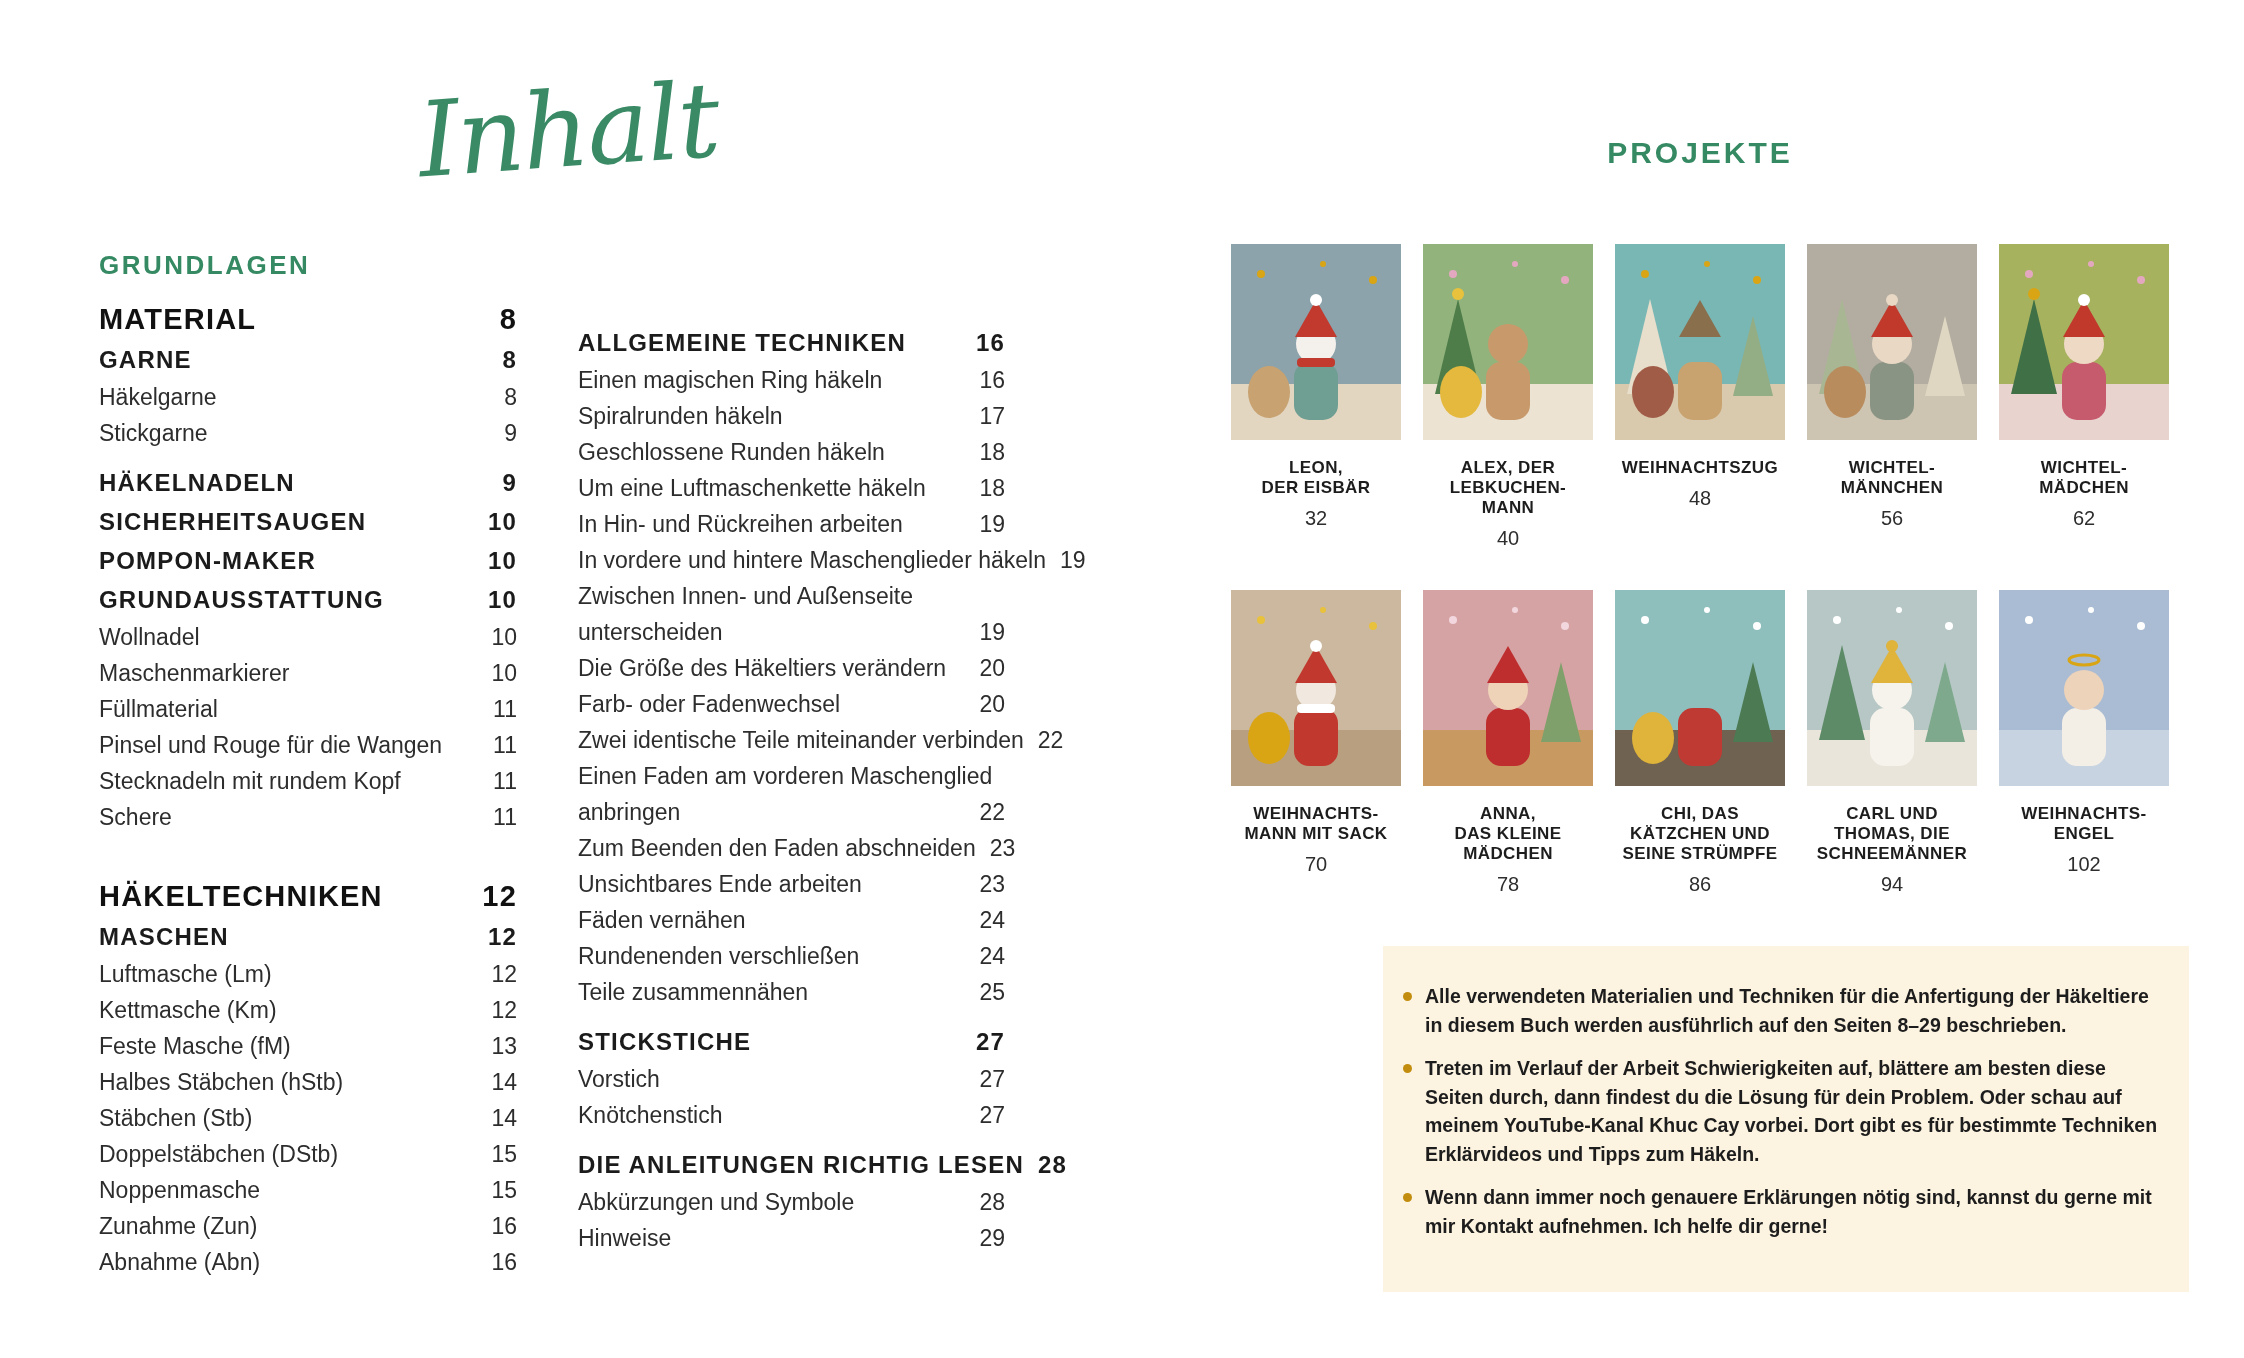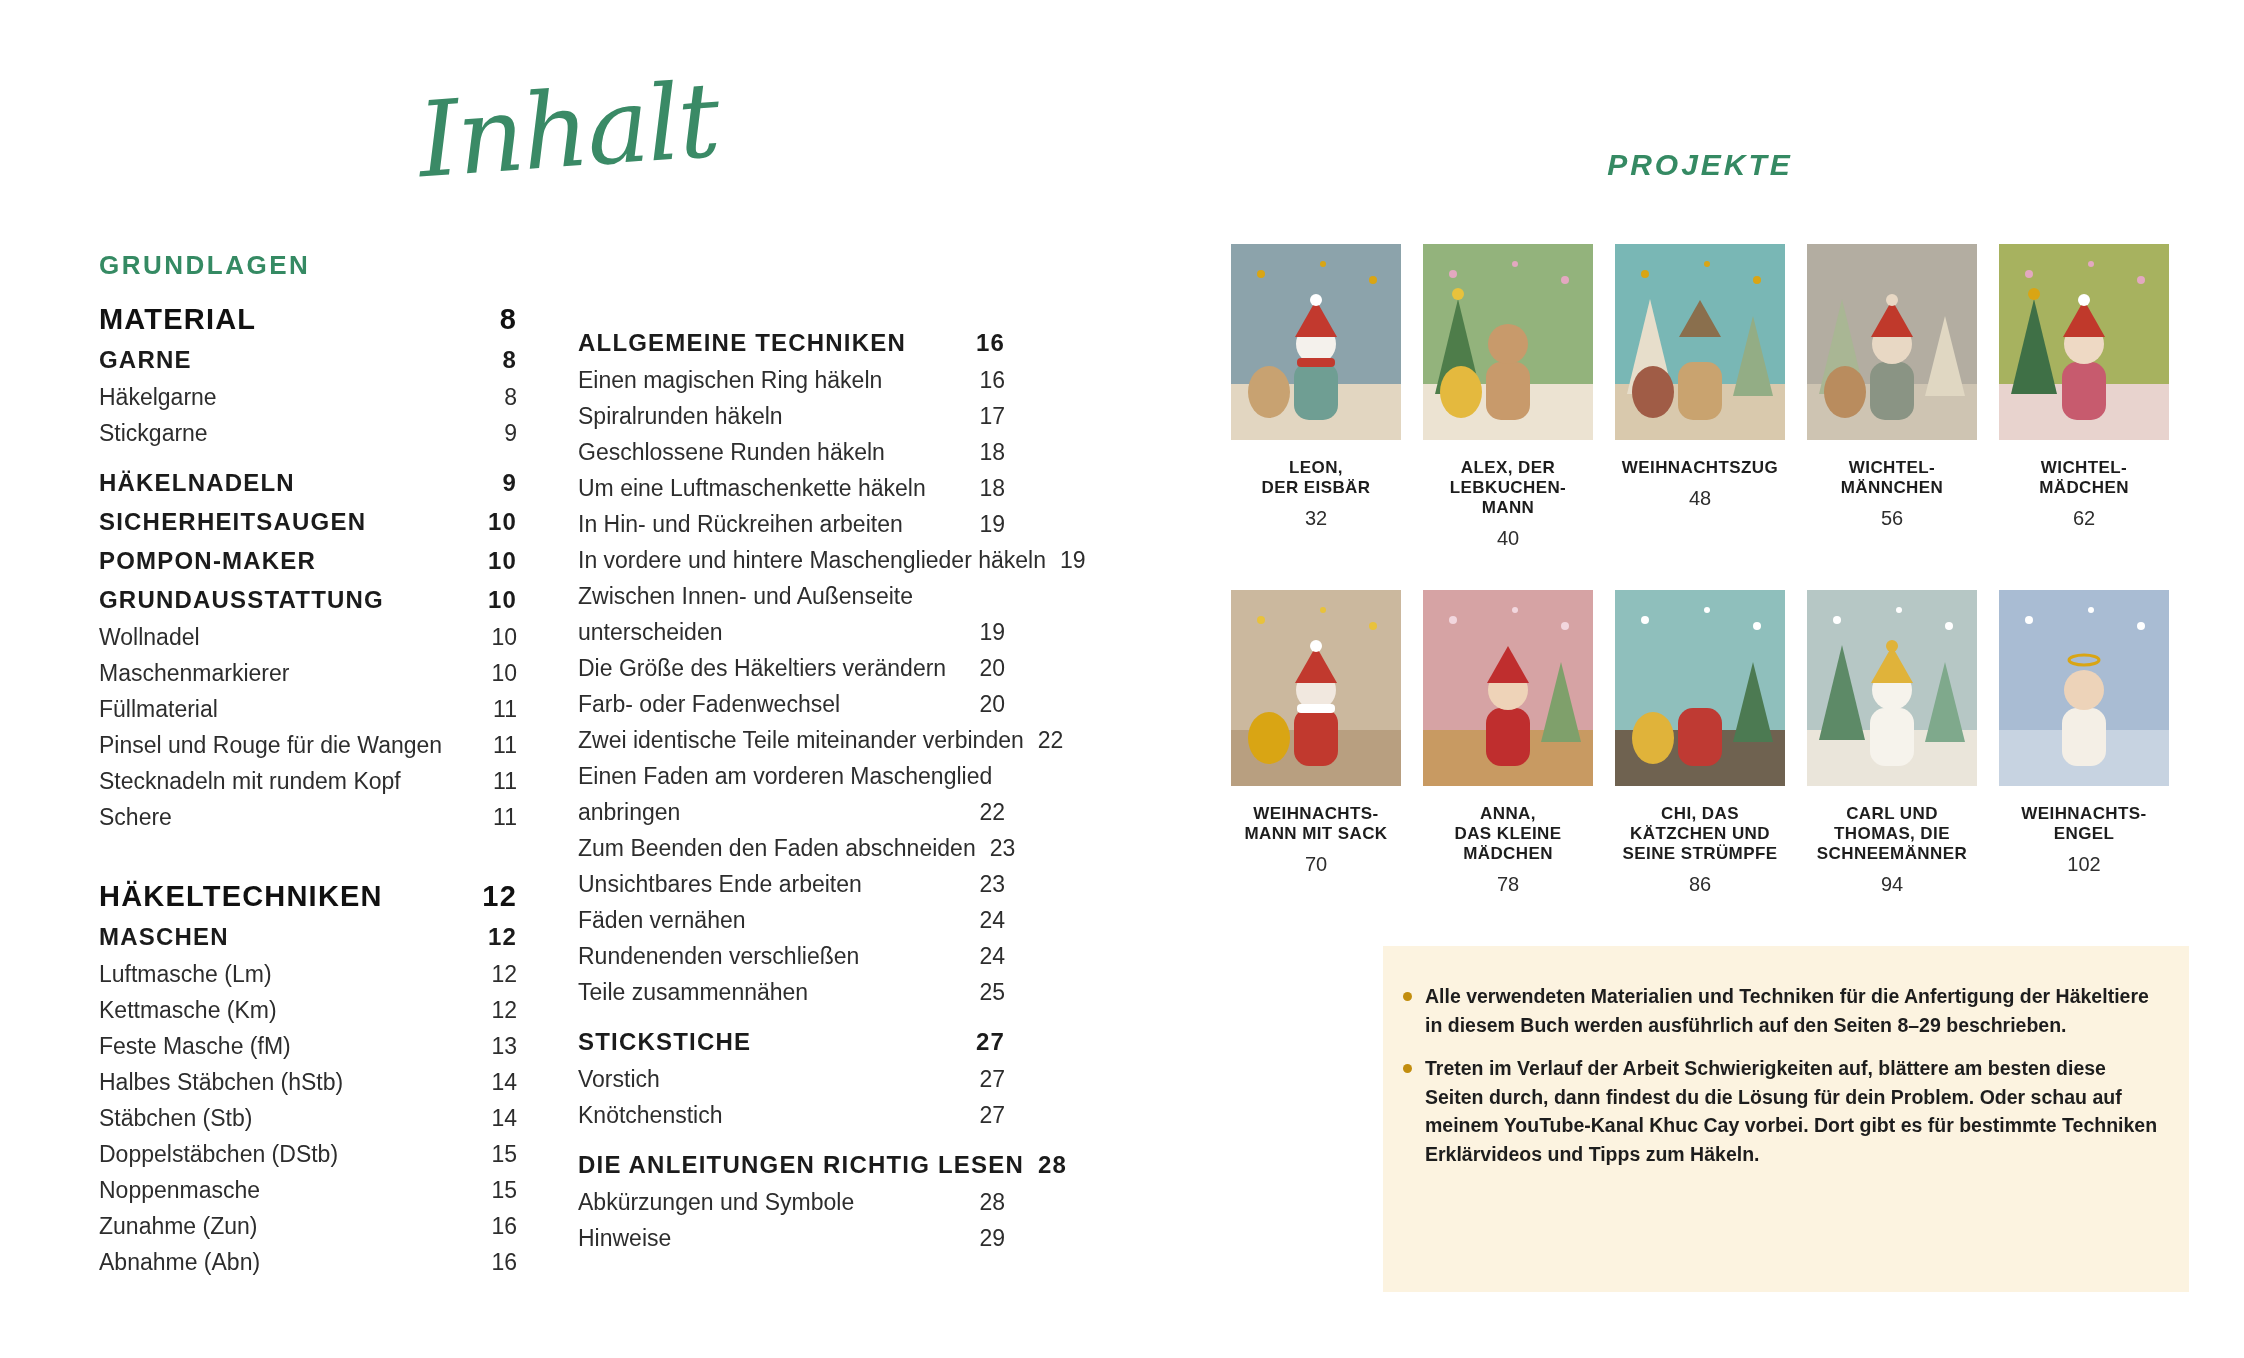--- a/index.html
+++ b/index.html
@@ -18,22 +18,22 @@
   .toc-col.c1{left:99px;width:418px;}
   .toc-col.c2{left:578px;width:427px;margin-top:25px;}
   .toc-row{display:flex;justify-content:space-between;align-items:baseline;}
   .toc-label{white-space:nowrap;}
   .toc-page{margin-left:14px;}
   .lv-entry{height:36px;line-height:36px;font-size:23px;font-weight:400;color:#2d2d2d;}
   .lv-sub{height:39px;line-height:39px;font-size:24px;font-weight:700;letter-spacing:1.2px;color:#1b1b1b;}
   .lv-main{height:42px;line-height:42px;font-size:29px;font-weight:700;letter-spacing:1.2px;color:#111;}
 
   
-  .projects-heading{position:absolute;left:1231px;top:148px;width:938px;text-align:center;
-    font-size:30px;font-weight:700;letter-spacing:3px;color:var(--accent-green,#358a63);font-style:italic;}
+  .projects-heading{position:absolute;left:1231px;top:136px;width:938px;text-align:center;
+    font-size:30px;font-weight:700;letter-spacing:3px;color:var(--accent-green,#358a63);}
   .projects-grid{position:absolute;left:1231px;top:244px;width:938px;
     display:grid;grid-template-columns:repeat(5,170px);column-gap:22px;row-gap:40px;}
   .card{margin:0;text-align:center;}
   .photo{width:170px;height:196px;overflow:hidden;}
   .photo svg{width:100%;height:100%;display:block;}
   .pname{margin-top:18px;font-size:17px;font-weight:700;letter-spacing:0.4px;
     line-height:20px;white-space:pre-line;color:#1d1d1d;}
   .ppage{margin-top:9px;font-size:20px;color:#2e2e2e;}
 
   
@@ -556,14 +556,18 @@
 
   <div class="info-box">
       <div class="bullet-item">
     <span class="dot"></span>
     <span class="btext">Alle verwendeten Materialien und Techniken für die Anfertigung der Häkeltiere in diesem Buch werden ausführlich auf den Seiten 8–29 beschrieben.</span>
   </div>
       <div class="bullet-item">
     <span class="dot"></span>
     <span class="btext">Treten im Verlauf der Arbeit Schwierigkeiten auf, blättere am besten diese Seiten durch, dann findest du die Lösung für dein Problem. Oder schau auf meinem YouTube-Kanal Khuc Cay vorbei. Dort gibt es für bestimmte Techniken Erklärvideos und Tipps zum Häkeln.</span>
   </div>
+      <div class="bullet-item">
+    <span class="dot"></span>
+    <span class="btext">Wenn dann immer noch genauere Erklärungen nötig sind, kannst du gerne mit mir Kontakt aufnehmen. Ich helfe dir gerne!</span>
+  </div>
     </div>
 </div>
 
 </body></html>

